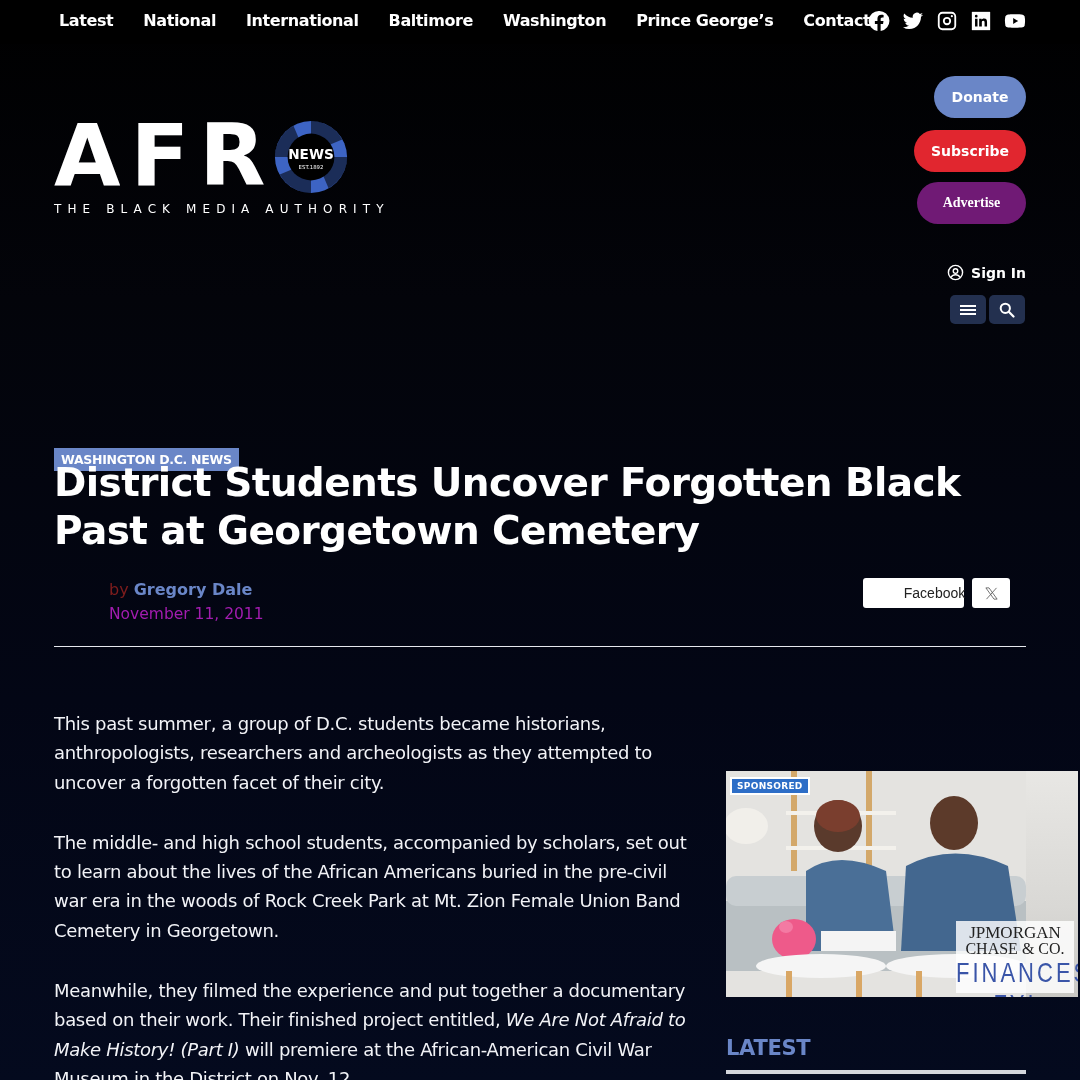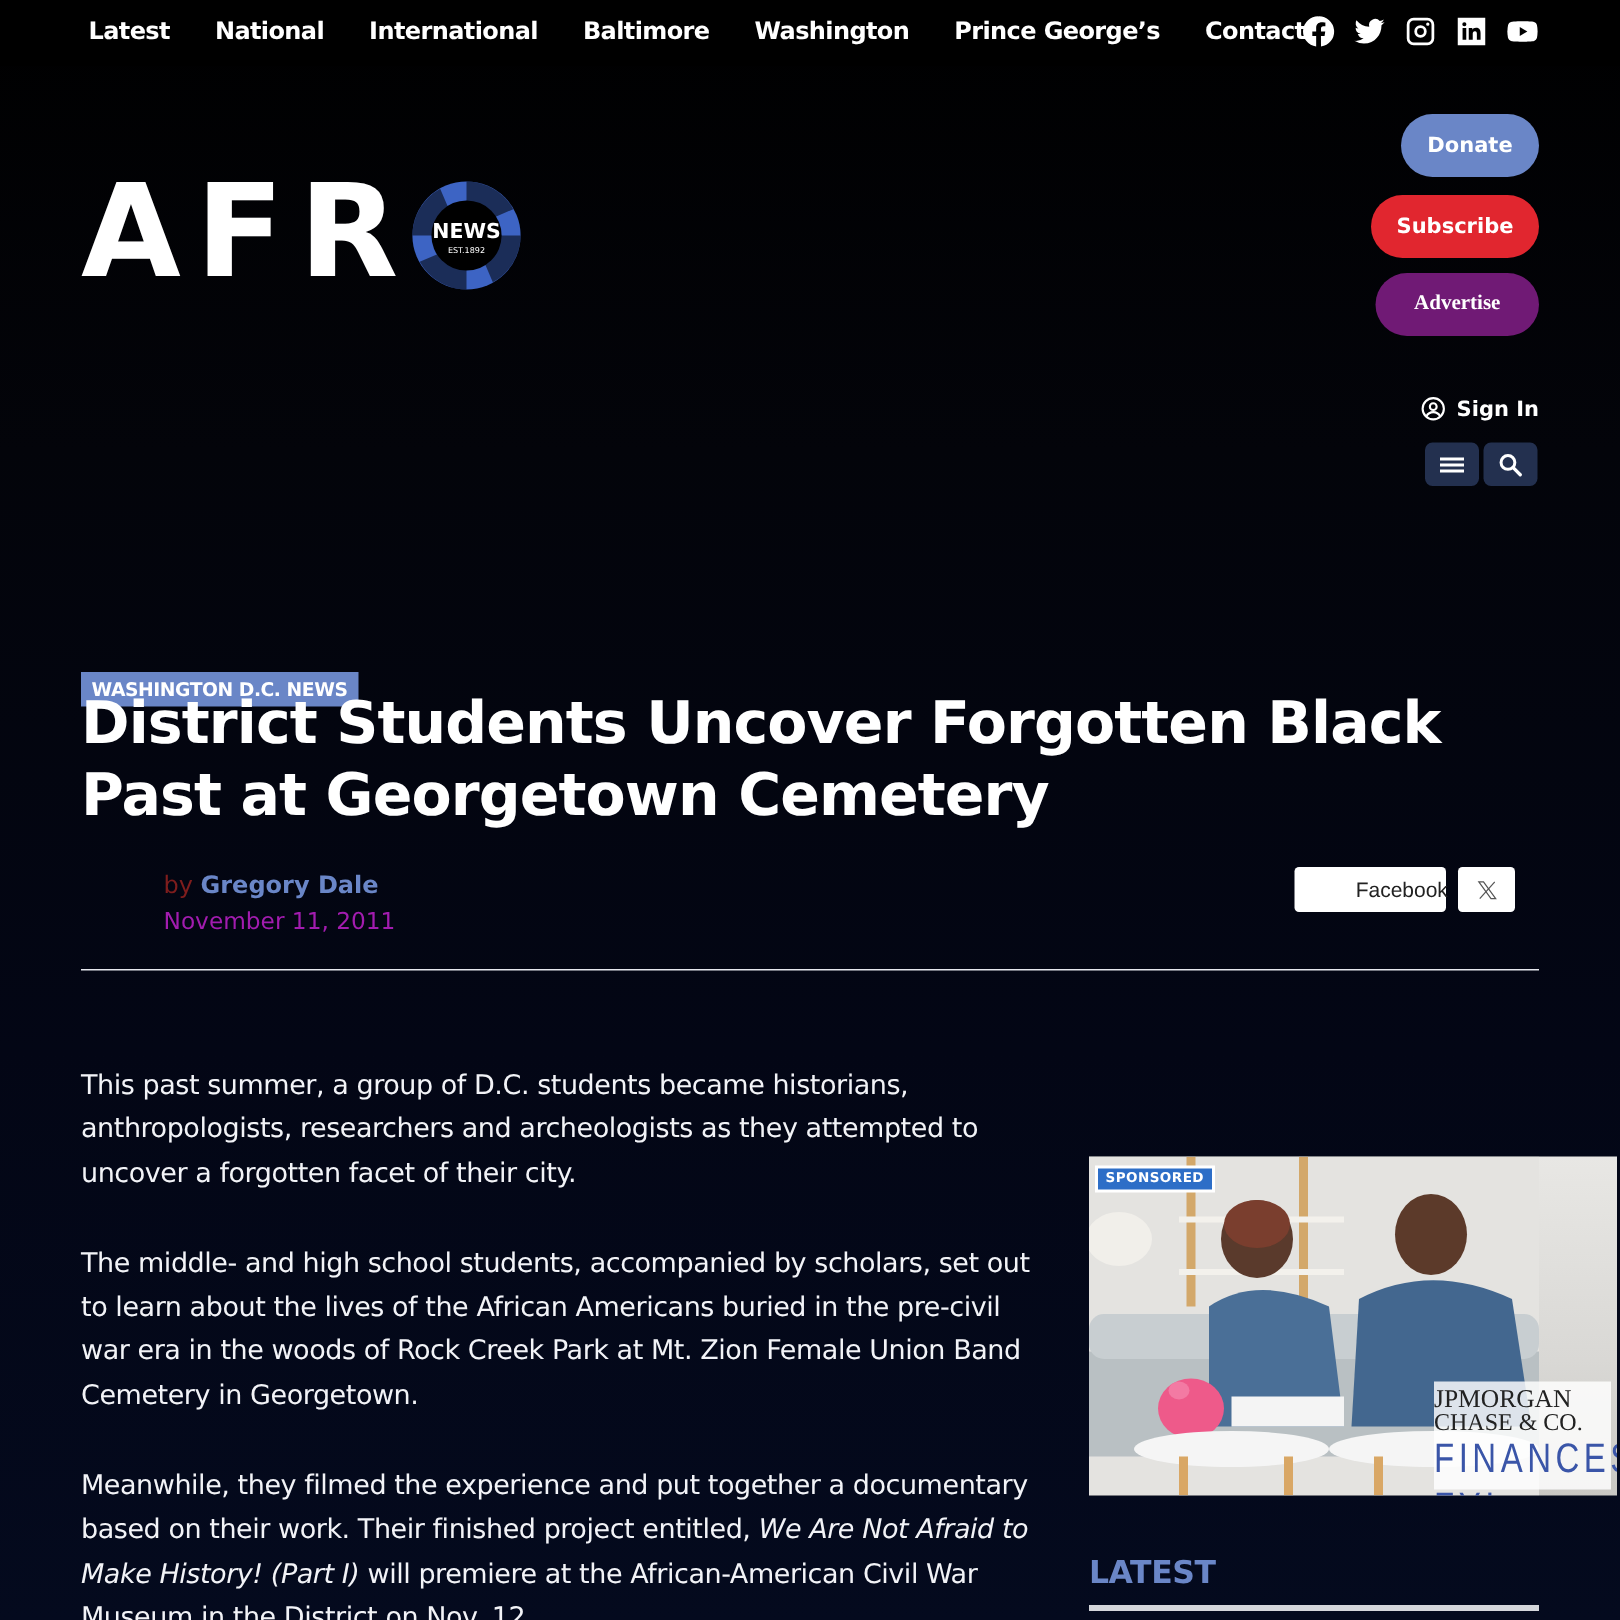--- a/index.html
+++ b/index.html
@@ -73,21 +73,21 @@
   .divider { position: absolute; left: 54px; top: 646px; width: 972px; height: 1px; background: #e6e8ee; }
 
   .article { position: absolute; left: 54px; top: 709px; width: 640px; font-size: 18px; line-height: 29.3px; color: #f2f3f7; letter-spacing: -0.3px; }
   .article p { margin-bottom: 31px; }
   .article em { font-style: italic; }
 
   .ad { position: absolute; left: 726px; top: 771px; width: 352px; height: 226px; overflow: hidden; cursor: pointer;
         background: linear-gradient(180deg, #e8e7e4 0%, #d9d8d5 60%, #c9c8c4 100%); }
   .ad .sponsored { position: absolute; left: 4px; top: 6px; background: #fff; padding: 2px; }
   .ad .sponsored span { display: block; background: #2d6ec7; color: #fff; font-weight: bold; font-size: 9px; padding: 2px 5px; letter-spacing: 0.3px; }
-  .ad .jpm { position: absolute; right: 4px; top: 150px; width: 118px; height: 72px; background: rgba(255,255,255,0.82); text-align: left; }
+  .ad .jpm { position: absolute; right: 4px; top: 150px; width: 118px; height: 72px; background: rgba(255,255,255,0.82); text-align: center; }
   .ad .jpm .l1 { font-family: "Liberation Serif", serif; font-size: 17px; color: #222; line-height: 16px; margin-top: 4px; }
   .ad .jpm .l2 { font-family: "Liberation Serif", serif; font-size: 16px; color: #222; line-height: 16px; }
   .ad .jpm .l3 { font-family: "Liberation Sans", sans-serif; font-size: 22px; color: #3a55a8; letter-spacing: 3px; transform: scaleY(1.25); margin-top: 6px; }
 
   .latest { position: absolute; left: 726px; top: 1036px; font-weight: bold; font-size: 21px; color: #6a86c7; letter-spacing: -0.3px; }
   .latest-bar { position: absolute; left: 726px; top: 1070px; width: 300px; height: 4px; background: #d4d6db; }
 </style>
 </head>
 <body>
 
@@ -137,20 +137,21 @@
   <svg class="ring" viewBox="0 0 80 80">
     <circle cx="40" cy="40" r="37" fill="#3d64c4"></circle>
     <circle cx="40" cy="40" r="24" fill="#000"></circle>
     <path d="M40 3 A37 37 0 0 1 72 22 L58 28 A22 22 0 0 0 40 18 Z" fill="#000" opacity="0.55"></path>
     <path d="M77 40 A37 37 0 0 1 58 72 L52 58 A22 22 0 0 0 62 40 Z" fill="#000" opacity="0.55"></path>
     <path d="M40 77 A37 37 0 0 1 8 58 L22 52 A22 22 0 0 0 40 62 Z" fill="#000" opacity="0.55"></path>
     <path d="M3 40 A37 37 0 0 1 22 8 L28 22 A22 22 0 0 0 18 40 Z" fill="#000" opacity="0.55"></path>
     <text x="40" y="42" text-anchor="middle" font-family="DejaVu Sans, sans-serif" font-weight="bold" font-size="14" fill="#fff">NEWS</text>
     <text x="40" y="52" text-anchor="middle" font-family="DejaVu Sans, sans-serif" font-size="5.5" fill="#fff">EST.1892</text>
   </svg>
+  <div class="tagline">THE BLACK MEDIA AUTHORITY</div>
 </div>
 
 <div class="pill donate">Donate</div>
 <div class="pill subscribe">Subscribe</div>
 <div class="pill advertise">Advertise</div>
 
 <div class="signin">
   <svg viewBox="0 0 24 24" fill="none" stroke="#fff" stroke-width="2">
     <circle cx="12" cy="12" r="10"></circle>
       <circle cx="12" cy="10" r="3.2"></circle>

